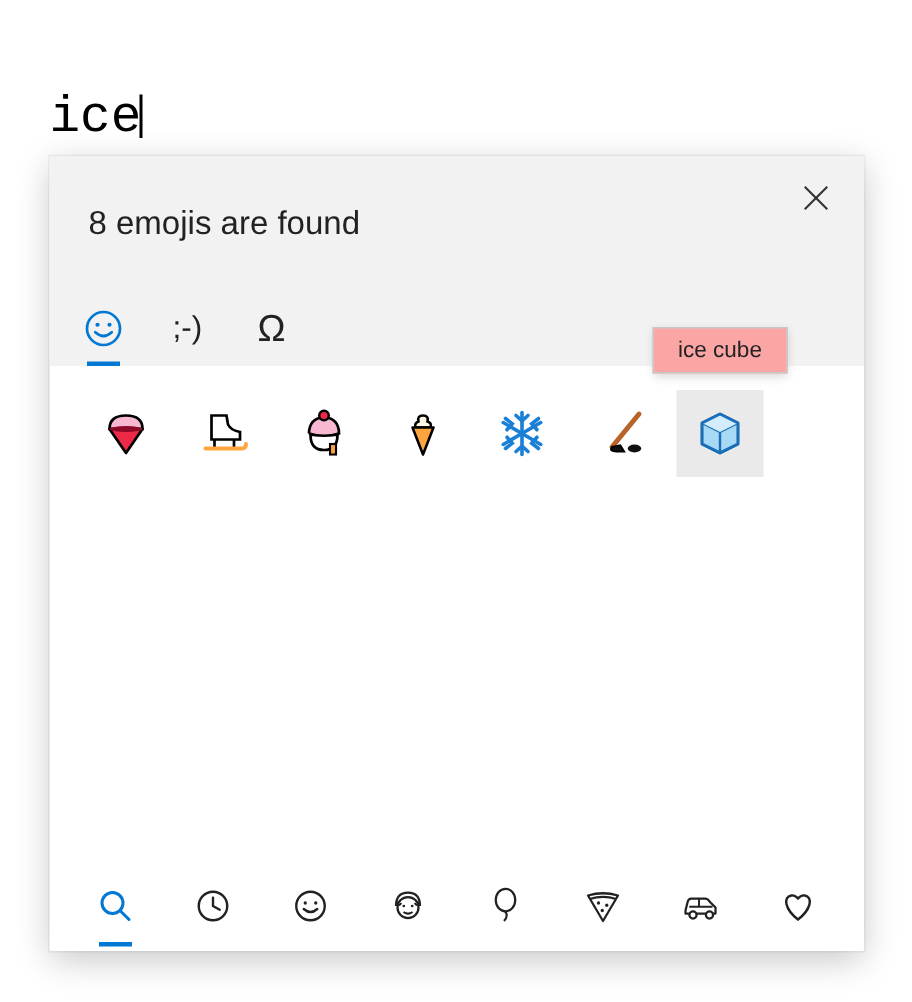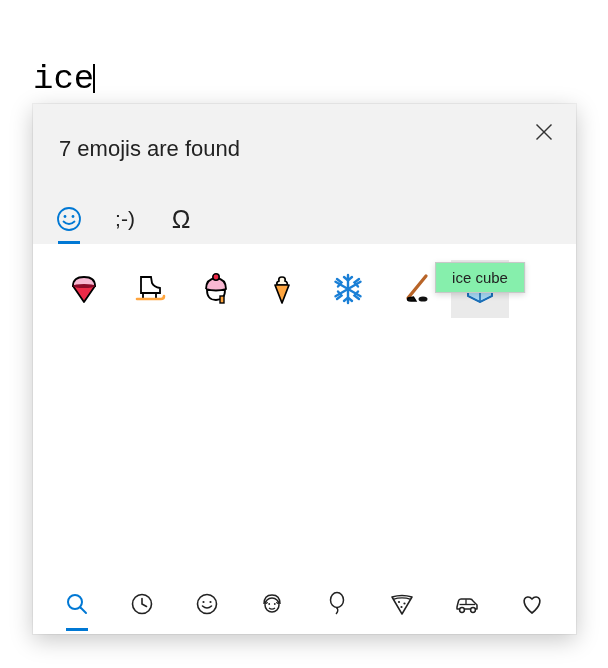--- a/index.html
+++ b/index.html
@@ -108,28 +108,27 @@
       margin: 2px 4px;
     }
     .emoji-cell.selected {
       background: #eaeaea;
     }
     .tooltip {
       position: absolute;
       top: -42px;
       left: 50%;
       transform: translateX(-50%);
-      background: #86efac;
+      background: #fca5a5;
       border: 1px solid #c8c8c8;
       padding: 6px 16px;
       font-size: 15px;
       white-space: nowrap;
       color: #222;
       box-shadow: 0 2px 6px rgba(0,0,0,0.15);
-      margin-top: 44px;
     }
     .bottom-nav {
       height: 62px;
       border-top: 1px solid rgba(0,0,0,0);
       display: flex;
       align-items: center;
       justify-content: space-around;
       padding: 0 12px;
     }
     .nav-item {
@@ -161,21 +160,21 @@
 
 <div class="panel">
 
   <div class="panel-header">
     <div class="close-btn">
       <svg width="18" height="18" viewBox="0 0 18 18">
         <line x1="1.5" y1="1.5" x2="16.5" y2="16.5" stroke="#333" stroke-width="1.4"></line>
         <line x1="16.5" y1="1.5" x2="1.5" y2="16.5" stroke="#333" stroke-width="1.4"></line>
       </svg>
     </div>
-    <div class="result-text">7 emojis are found</div>
+    <div class="result-text">8 emojis are found</div>
 
     <div class="top-tabs">
       <div class="top-tab active">
         <svg width="26" height="26" viewBox="0 0 26 26">
           <circle cx="13" cy="13" r="11" fill="none" stroke="#0078d4" stroke-width="1.8"></circle>
           <circle cx="9" cy="10.5" r="1.4" fill="#0078d4"></circle>
           <circle cx="17" cy="10.5" r="1.4" fill="#0078d4"></circle>
           <path d="M7.5 15.5 Q13 20.5 18.5 15.5" fill="none" stroke="#0078d4" stroke-width="1.8" stroke-linecap="round"></path>
         </svg>
         <span class="underline"></span>

